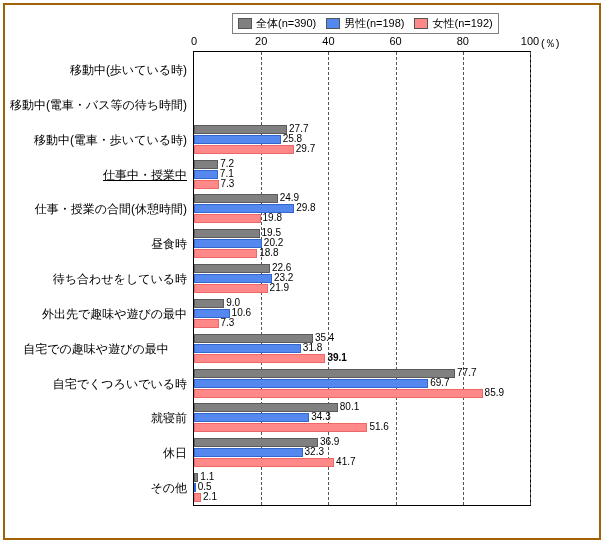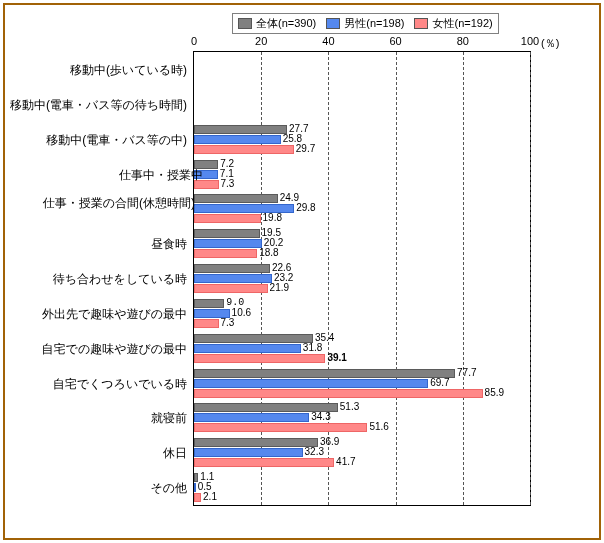--- a/index.html
+++ b/index.html
@@ -150,21 +150,21 @@
       <div class="group" style="top: 209px; height: 34.8462px; text-align: center;">
         <div class="bar total" style="width: 75.936px; top: 3px;"></div>
         <div class="val" style="left: 77.936px; top: 1px;">22.6</div>
         <div class="bar male" style="width: 77.952px; top: 13px;"></div>
         <div class="val" style="left: 79.952px; top: 11px;">23.2</div>
         <div class="bar female" style="width: 73.584px; top: 23px;"></div>
         <div class="val" style="left: 75.584px; top: 21px;">21.9</div>
       </div>
       <div class="group" style="top: 243.923px; height: 34.8462px;">
         <div class="bar total" style="width: 30.24px; top: 3px;"></div>
-        <div class="val" style="left: 32.24px; top: 1px; font-family: Liberation Mono, monospace;">9.0</div>
+        <div class="val" style="left: 32.24px; top: 1px;">9.0</div>
         <div class="bar male" style="width: 35.616px; top: 13px;"></div>
         <div class="val" style="left: 37.616px; top: 11px;">10.6</div>
         <div class="bar female" style="width: 24.528px; top: 23px;"></div>
         <div class="val" style="left: 26.528px; top: 21px;">7.3</div>
       </div>
       <div class="group" style="top: 278.769px; height: 34.8462px;">
         <div class="bar total" style="width: 118.944px; top: 3px;"></div>
         <div class="val" style="left: 120.944px; top: 1px;">35.4</div>
         <div class="bar male" style="width: 106.848px; top: 13px;"></div>
         <div class="val" style="left: 108.848px; top: 11px;">31.8</div>
@@ -174,21 +174,21 @@
       <div class="group" style="top: 313.615px; height: 34.8462px;">
         <div class="bar total" style="width: 261.072px; top: 3px;"></div>
         <div class="val" style="left: 263.072px; top: 1px;">77.7</div>
         <div class="bar male" style="width: 234.192px; top: 13px;"></div>
         <div class="val" style="left: 236.192px; top: 11px;">69.7</div>
         <div class="bar female" style="width: 288.624px; top: 23px;"></div>
         <div class="val" style="left: 290.624px; top: 21px;">85.9</div>
       </div>
       <div class="group" style="top: 348.462px; height: 34.8462px;">
         <div class="bar total" style="width: 143.808px; top: 3px;"></div>
-        <div class="val" style="left: 145.808px; top: 1px;">51.3</div>
+        <div class="val" style="left: 145.808px; top: 1px;">80.1</div>
         <div class="bar male" style="width: 115.248px; top: 13px;"></div>
         <div class="val" style="left: 117.248px; top: 11px;">34.3</div>
         <div class="bar female" style="width: 173.376px; top: 23px;"></div>
         <div class="val" style="left: 175.376px; top: 21px;">51.6</div>
       </div>
       <div class="group" style="top: 383.308px; height: 34.8462px;">
         <div class="bar total" style="width: 123.984px; top: 3px;"></div>
         <div class="val" style="left: 125.984px; top: 1px;">36.9</div>
         <div class="bar male" style="width: 108.528px; top: 13px;"></div>
         <div class="val" style="left: 110.528px; top: 11px;">32.3</div>
@@ -201,25 +201,25 @@
         <div class="bar male" style="width: 1.68px; top: 13px;"></div>
         <div class="val" style="left: 3.68px; top: 11px;">0.5</div>
         <div class="bar female" style="width: 7.056px; top: 23px;"></div>
         <div class="val" style="left: 9.056px; top: 21px;">2.1</div>
       </div>
     </div>
 
   <div id="cat-layer">
       <div class="catlabel" style="position: absolute; left: 0px; width: 182px; right: auto; top: 57px;">移動中(歩いている時)</div>
       <div class="catlabel" style="position: absolute; left: 0px; width: 182px; right: auto; top: 91.8462px;">移動中(電車・バス等の待ち時間)</div>
-      <div class="catlabel" style="position: absolute; left: 0px; width: 182px; right: auto; top: 126.692px;">移動中(電車・バス等の中)</div>
-      <div class="catlabel" style="position: absolute; left: 16px; width: 182px; right: auto; top: 161.538px;">仕事中・授業中</div>
-      <div class="catlabel" style="position: absolute; left: 0px; width: 182px; right: auto; top: 190px; padding-left: 8px;">仕事・授業の合間(休憩時間)</div>
+      <div class="catlabel" style="position: absolute; left: 0px; width: 182px; right: auto; top: 126.692px;">移動中(電車・歩いている時)</div>
+      <div class="catlabel" style="position: absolute; left: 0px; width: 182px; right: auto; top: 161.538px; text-decoration: underline;">仕事中・授業中</div>
+      <div class="catlabel" style="position: absolute; left: 0px; width: 182px; right: auto; top: 196px;">仕事・授業の合間(休憩時間)</div>
       <div class="catlabel" style="position: absolute; left: 0px; width: 182px; right: auto; top: 231.231px;">昼食時</div>
       <div class="catlabel" style="position: absolute; left: 0px; width: 182px; right: auto; top: 266.077px;">待ち合わせをしている時</div>
       <div class="catlabel" style="position: absolute; left: 0px; width: 182px; right: auto; top: 300.923px;">外出先で趣味や遊びの最中</div>
-      <div class="catlabel" style="position: absolute; left: 0px; width: 182px; right: auto; top: 335.769px;">自宅での趣味や遊びの最中</div>
+      <div class="catlabel" style="position: absolute; left: 0px; width: 182px; right: auto; top: 335.769px; text-align: center;">自宅での趣味や遊びの最中</div>
       <div class="catlabel" style="position: absolute; left: 0px; width: 182px; right: auto; top: 370.615px;">自宅でくつろいでいる時</div>
       <div class="catlabel" style="position: absolute; left: 0px; width: 182px; right: auto; top: 405.462px;">就寝前</div>
       <div class="catlabel" style="position: absolute; left: 0px; width: 182px; right: auto; top: 440.308px;">休日</div>
       <div class="catlabel" style="position: absolute; left: 0px; width: 182px; right: auto; top: 475.154px;">その他</div>
     </div>
 </div>
 
 </body></html>

